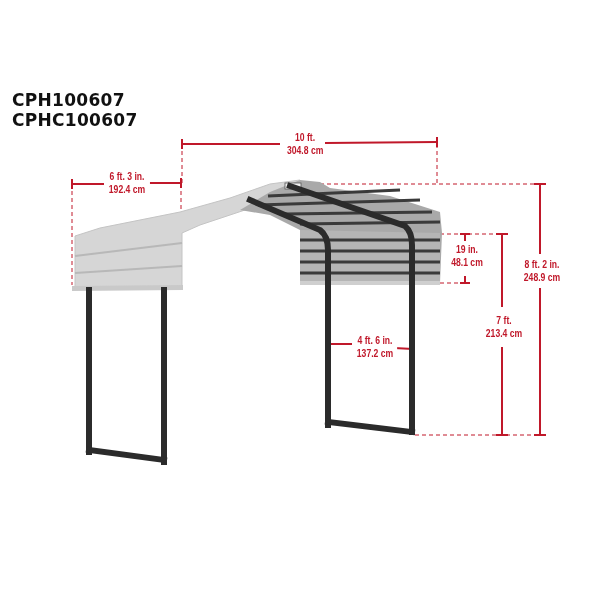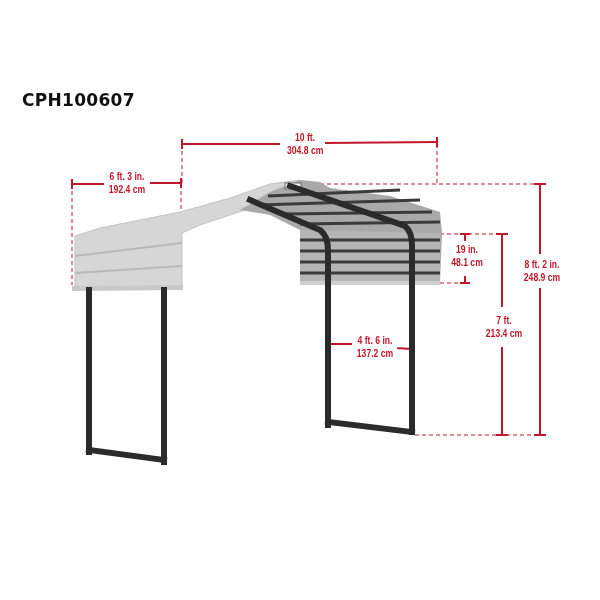--- a/index.html
+++ b/index.html
@@ -1,26 +1,27 @@
 <!DOCTYPE html>
 <html><head>
 <meta charset="utf-8">
 <style>
   html, body { margin: 0; padding: 0; background: #ffffff; }
   body { width: 600px; height: 600px; position: relative; overflow: hidden; font-family: "Liberation Sans", sans-serif; }
-  .models { position: absolute; left: 22px; top: 90px; font-family: "DejaVu Sans", sans-serif; font-weight: bold; font-size: 17px; line-height: 20px; color: #111; letter-spacing: 0.3px; }
+  .models { position: absolute; left: 12px; top: 90px; font-family: "DejaVu Sans", sans-serif; font-weight: bold; font-size: 17px; line-height: 20px; color: #111; letter-spacing: 0.3px; }
   .models div { margin: 0; }
   svg { position: absolute; left: 0; top: 0; }
   .lbl { position: absolute; color: #c0182a; font-family: "Liberation Sans", sans-serif; font-weight: bold; font-size: 10.5px; line-height: 13px; text-align: center; transform: scaleX(0.82); transform-origin: center; white-space: nowrap; background: #fff; padding: 0 2px; }
 </style>
 </head>
 <body>
 
 <div class="models">
   <div>CPH100607</div>
+  <div>CPHC100607</div>
 </div>
 
 <svg width="600" height="600" viewBox="0 0 600 600">
 
   <g stroke="#c0182a" fill="none">
 
     <line x1="182" y1="144" x2="182" y2="184" stroke-width="1" stroke-dasharray="4,3"></line>
     <line x1="437" y1="144" x2="437" y2="184" stroke-width="1" stroke-dasharray="4,3"></line>
     <line x1="182" y1="144" x2="280" y2="144" stroke-width="2"></line>
     <line x1="325" y1="143" x2="437" y2="142" stroke-width="2"></line>

